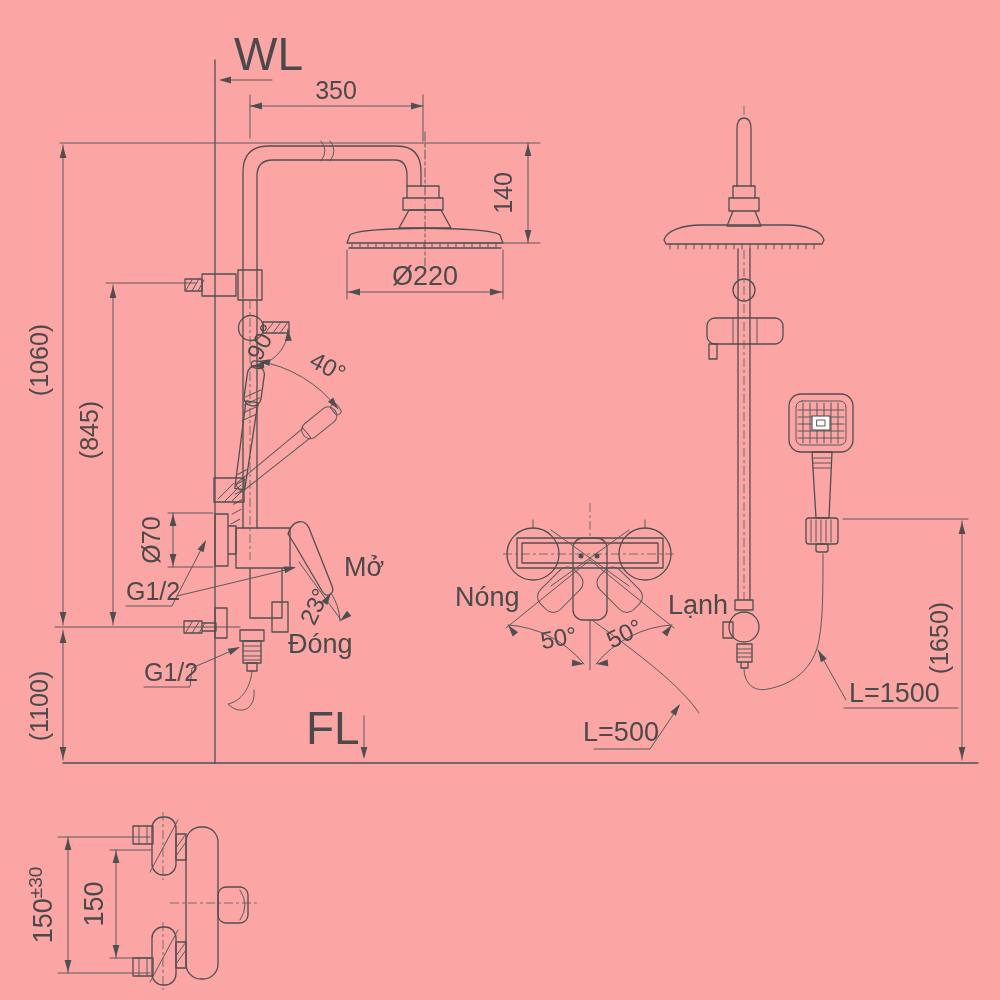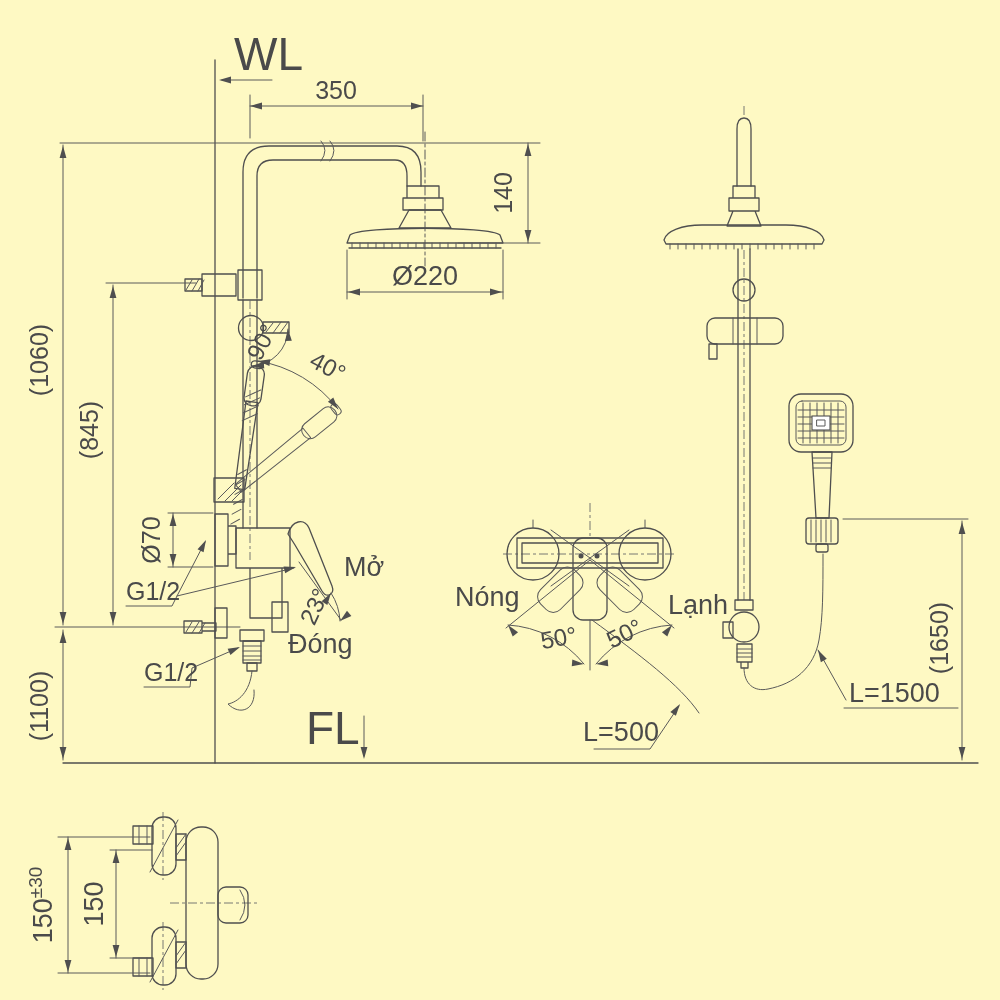--- a/index.html
+++ b/index.html
@@ -1,16 +1,16 @@
 <!DOCTYPE html>
 <html><head>
 <meta charset="utf-8">
 <style>
   html,body{margin:0;padding:0;background:#ffffff;}
-  .canvas{position:relative;width:1000px;height:1000px;background:#fef9c3;overflow:hidden;}
+  .canvas{position:relative;width:1000px;height:1000px;background:#fca5a5;overflow:hidden;}
   svg{display:block;}
   svg text{font-family:"Liberation Sans","DejaVu Sans",sans-serif;fill:#4a4a4a;}
   .ln{fill:none;stroke:#4f4f4f;stroke-width:1.3;stroke-linecap:round;stroke-linejoin:round;}
   .lt{fill:none;stroke:#5a5a5a;stroke-width:1;stroke-linecap:round;stroke-linejoin:round;}
   .dim{fill:none;stroke:#5a5a5a;stroke-width:1;stroke-linecap:round;}
   .dash{fill:none;stroke:#6a6a6a;stroke-width:.9;stroke-dasharray:9 3 3 3;}
   .fillink{fill:#4f4f4f;stroke:none;}
   .t25{font-size:25px;} .t24{font-size:24px;} .t27{font-size:27px;} .t46{font-size:46px;} .t19{font-size:19px;}
 </style>
 </head>

